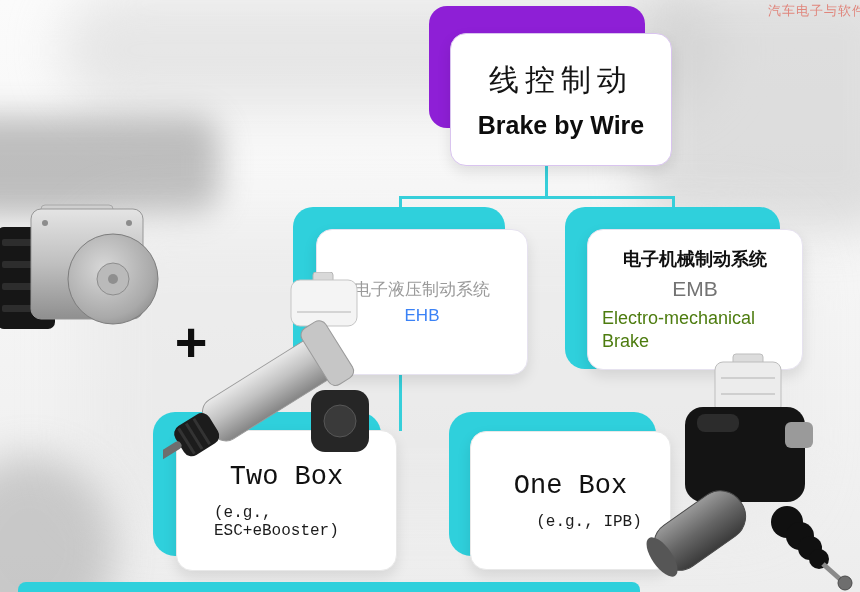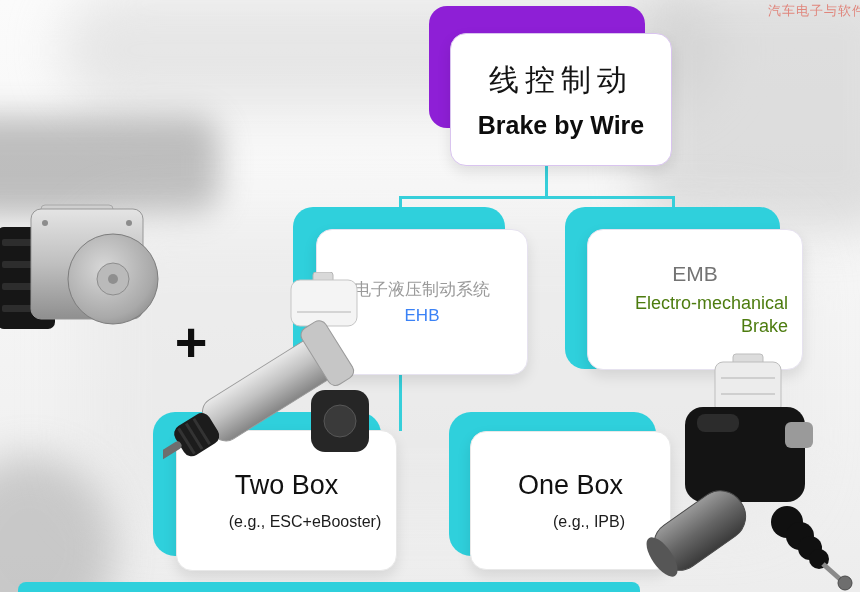--- a/index.html
+++ b/index.html
@@ -16,37 +16,37 @@
   .blob-wheel{ left:-55px; top:455px; width:170px; height:190px; background:#8b8b8b; opacity:.38; filter:blur(20px); border-radius:50%; }
   .blob-door{ left:80px; top:220px; width:720px; height:300px; background:#e6e6e6; opacity:.55; filter:blur(30px); border-radius:60px; }
 
   .shadow-card{ position:absolute; z-index:2; }
   .shadow-purple{ background:#8e1fd6; border-radius:18px; }
   .shadow-cyan{ background:#2fd0dc; border-radius:20px; }
 
   .card{
     position:absolute; z-index:3; background:#ffffff; border-radius:16px;
     display:flex; flex-direction:column; align-items:center; justify-content:center;
-    text-align:right; box-shadow:0 6px 14px rgba(0,0,0,.10);
+    text-align:left; box-shadow:0 6px 14px rgba(0,0,0,.10);
   }
   .card-root{ left:450px; top:33px; width:222px; height:133px; border:1.5px solid #d9c4ef; gap:10px; }
   .root-zh{ font-size:30px; letter-spacing:6px; color:#141414; }
   .root-en{ font-size:25px; font-weight:bold; color:#0d0d0d; }
 
   .card-ehb{ left:316px; top:229px; width:212px; height:146px; border:1px solid #e6e2ef; gap:5px; padding:0 14px; }
   .ehb-zh{ font-size:17px; color:#9a9a9a; }
   .ehb-abbr{ font-size:17px; color:#3b82f6; }
   .ehb-en{ font-size:18px; color:#2e2e2e; line-height:1.25; }
 
   .card-emb{ left:587px; top:229px; width:216px; height:141px; border:1px solid #e6e2ef; gap:6px; padding:0 14px; }
   .emb-zh{ font-size:18px; font-weight:bold; color:#101010; }
   .emb-abbr{ font-size:21px; color:#737373; }
   .emb-en{ font-size:18px; color:#4d7c0f; line-height:1.25; }
 
-  .card-leaf{ border:1px solid #e8e8e8; gap:12px; }
+  .card-leaf{ border:1px solid #e8e8e8; gap:12px;font-family:Liberation Mono, monospace; }
   .card-twobox{ left:176px; top:430px; width:221px; height:141px; }
   .card-onebox{ left:470px; top:431px; width:201px; height:139px; }
   .leaf-title{ font-size:27px; color:#111111; }
   .leaf-sub{ font-size:16px; color:#1c1c1c;margin-left:37px; }
 
   .connector{ position:absolute; background:#36cfda; z-index:2; }
   .conn-root-down{ left:545px; top:166px; width:3px; height:31px; }
   .conn-horizontal{ left:399px; top:196px; width:276px; height:3px; }
   .conn-left-down{ left:399px; top:196px; width:3px; height:34px; }
   .conn-right-down{ left:672px; top:196px; width:3px; height:34px; }
@@ -95,20 +95,21 @@
   </div>
 
   <div class="shadow-card shadow-cyan" style="left:293px; top:207px; width:212px; height:162px;"></div>
   <div class="card card-ehb">
     <div class="ehb-zh">电子液压制动系统</div>
     <div class="ehb-abbr">EHB</div>
   </div>
 
   <div class="shadow-card shadow-cyan" style="left:565px; top:207px; width:215px; height:162px;"></div>
   <div class="card card-emb">
+    <div class="emb-zh">电子机械制动系统</div>
     <div class="emb-abbr">EMB</div>
     <div class="emb-en">Electro-mechanical Brake</div>
   </div>
 
   <div class="shadow-card shadow-cyan" style="left:153px; top:412px; width:228px; height:144px; border-radius:22px;"></div>
   <div class="card card-leaf card-twobox">
     <div class="leaf-title">Two Box</div>
     <div class="leaf-sub">(e.g., ESC+eBooster)</div>
   </div>
 

